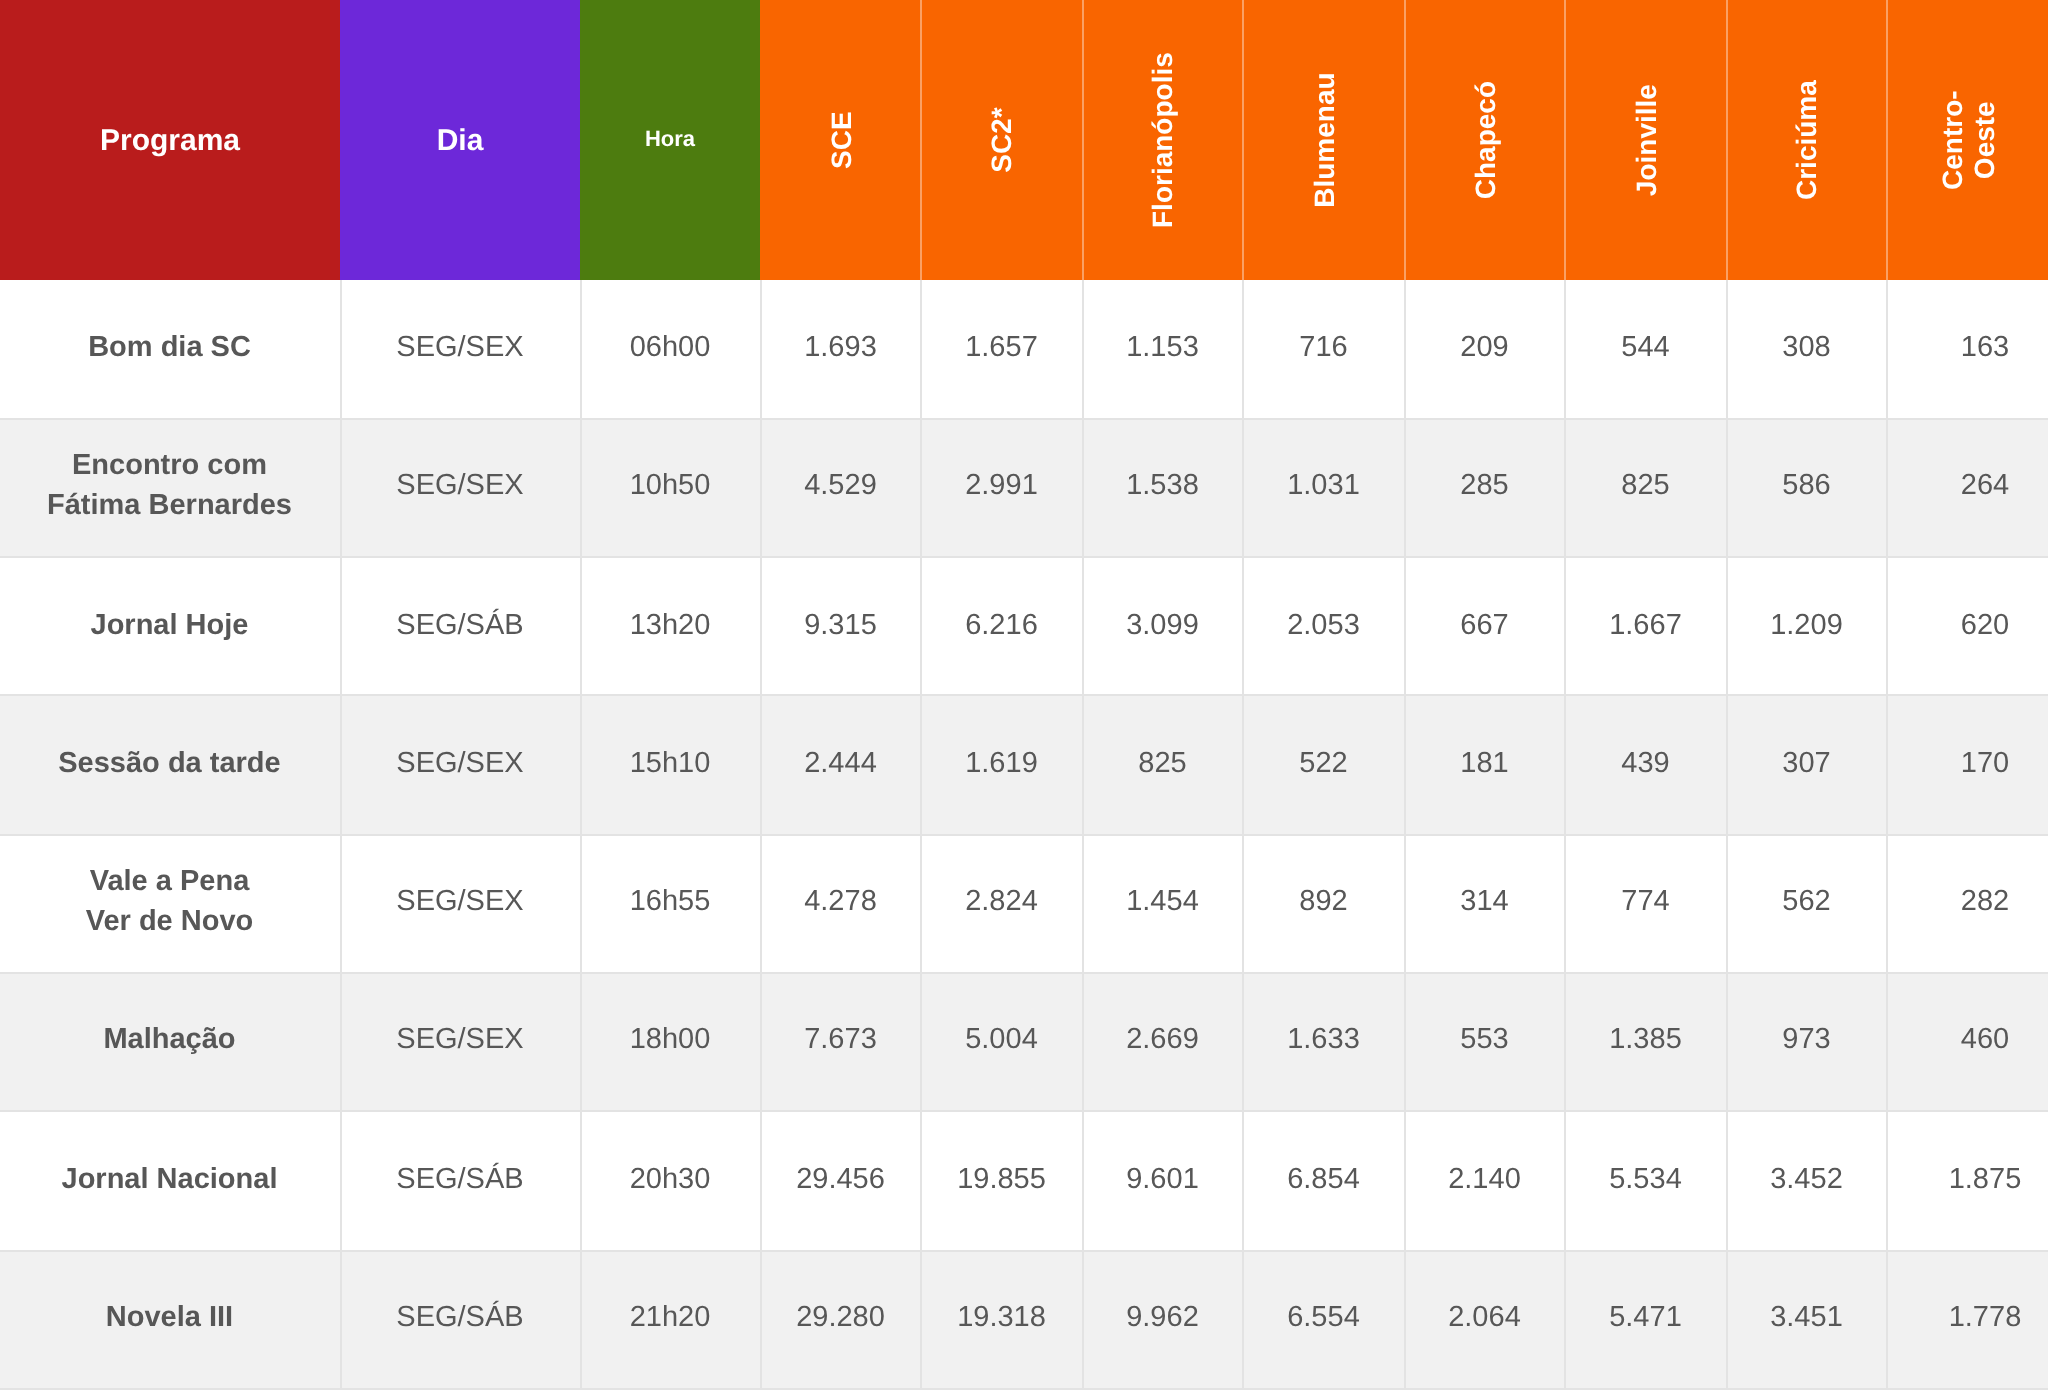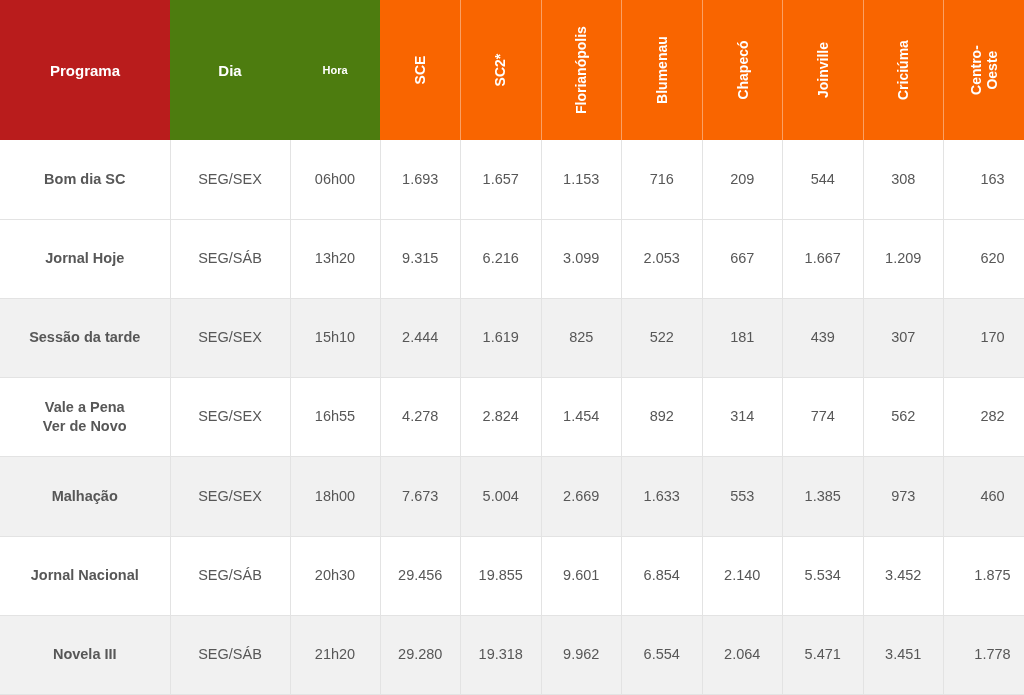--- a/index.html
+++ b/index.html
@@ -34,21 +34,21 @@
     font-weight: bold;
   }
 
   th.h-programa {
     width: 170px;
     background: #b91c1c;
     font-size: 15px;
   }
   th.h-dia {
     width: 120px;
-    background: #4d7c0f;
+    background: #6d28d9;
     font-size: 15px;
   }
   th.h-hora {
     width: 90px;
     background: #4d7c0f;
     font-size: 11px;
   }
   th.h-rot {
     background: #F96500;
     border-right: 1px solid #FBA063;
@@ -149,20 +149,33 @@
         <td>SEG/SEX</td>
         <td>06h00</td>
         <td>1.693</td>
         <td>1.657</td>
         <td>1.153</td>
         <td>716</td>
         <td>209</td>
         <td>544</td>
         <td>308</td>
         <td>163</td>
+      </tr>
+      <tr class="row-gray">
+        <td class="cell-program"><span>Encontro com</span><br><span>Fátima Bernardes</span></td>
+        <td>SEG/SEX</td>
+        <td>10h50</td>
+        <td>4.529</td>
+        <td>2.991</td>
+        <td>1.538</td>
+        <td>1.031</td>
+        <td>285</td>
+        <td>825</td>
+        <td>586</td>
+        <td>264</td>
       </tr>
       <tr class="row-white">
         <td class="cell-program">Jornal Hoje</td>
         <td>SEG/SÁB</td>
         <td>13h20</td>
         <td>9.315</td>
         <td>6.216</td>
         <td>3.099</td>
         <td>2.053</td>
         <td>667</td>

